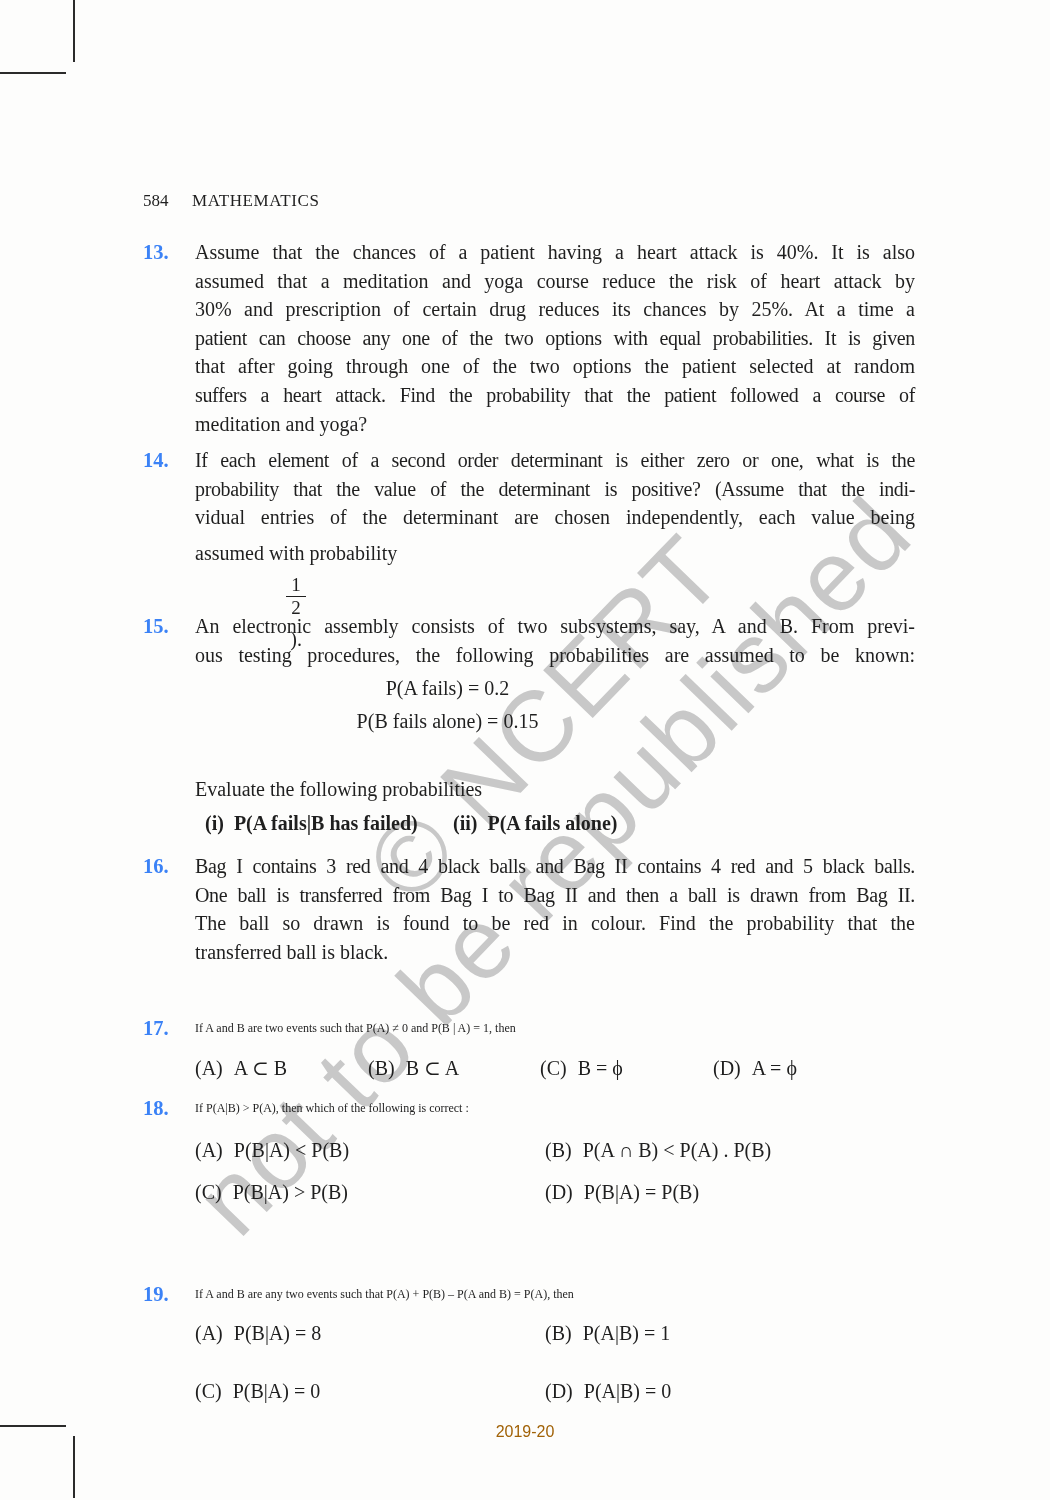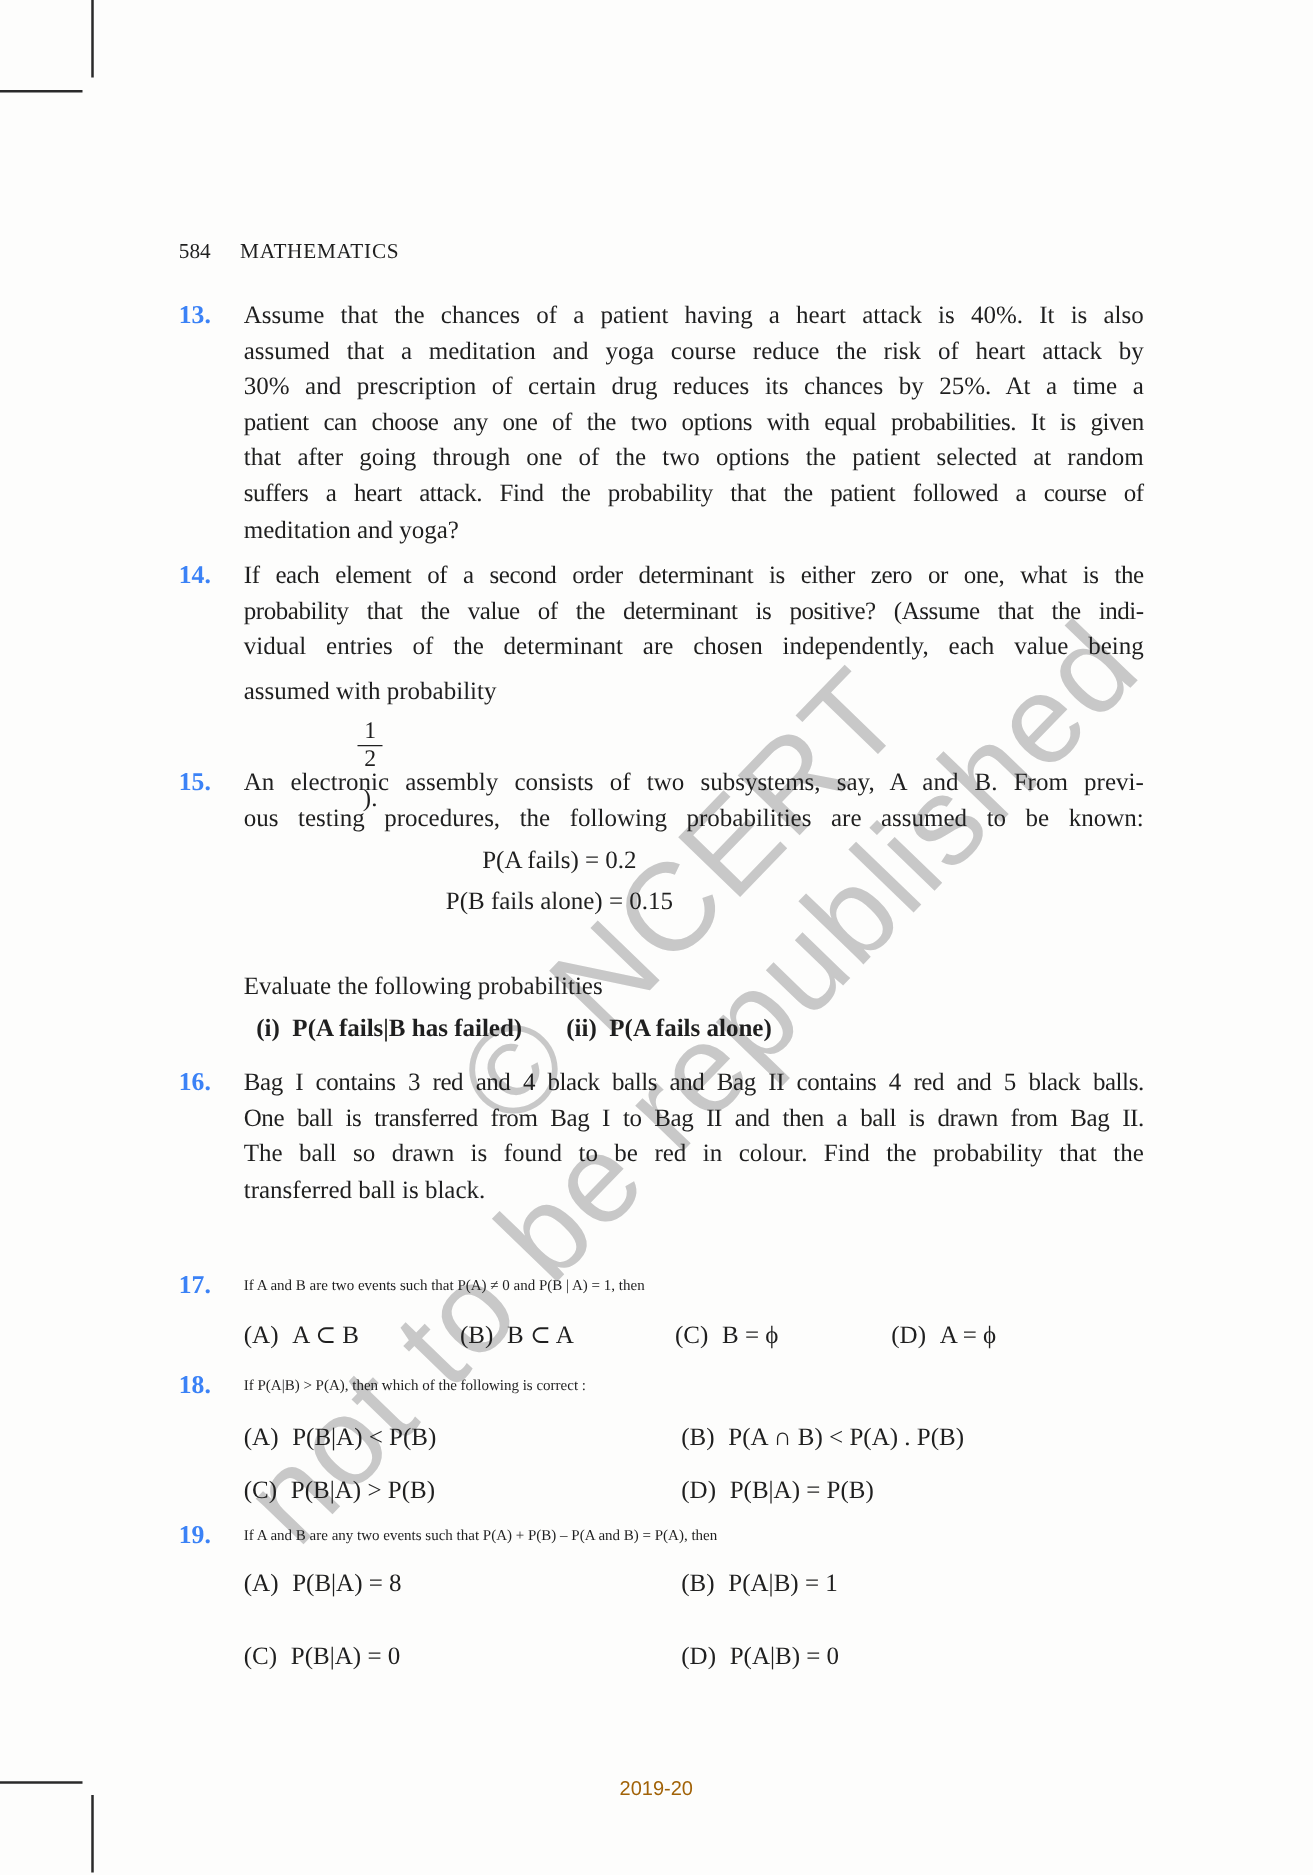--- a/index.html
+++ b/index.html
@@ -70,21 +70,21 @@
   .optrow { position:relative; height:26px; }
   .opt { position:absolute; top:0; white-space:nowrap; font-size:20px; }
   .olabel { display:inline-block; margin-right:11px; }
   
   .c1 { left:0; } .c2 { left:173px; } .c3 { left:345px; } .c4 { left:518px; }
   
   .g1 { left:0; } .g2 { left:350px; }
 
   .q17 { top:1014px; } .q17 .optrow { margin-top:11px; }
   .q18 { top:1094px; }
-  .q19 { top:1214px; }
+  .q19 { top:1280px; }
 
   
   .footer { left:525px; top:1423px; transform:translateX(-50%);
             font-family:"Liberation Sans","DejaVu Sans",sans-serif;
             font-size:16px; color:#a16207; }
 </style>
 </head>
 <body>
 
 <div class="page">

